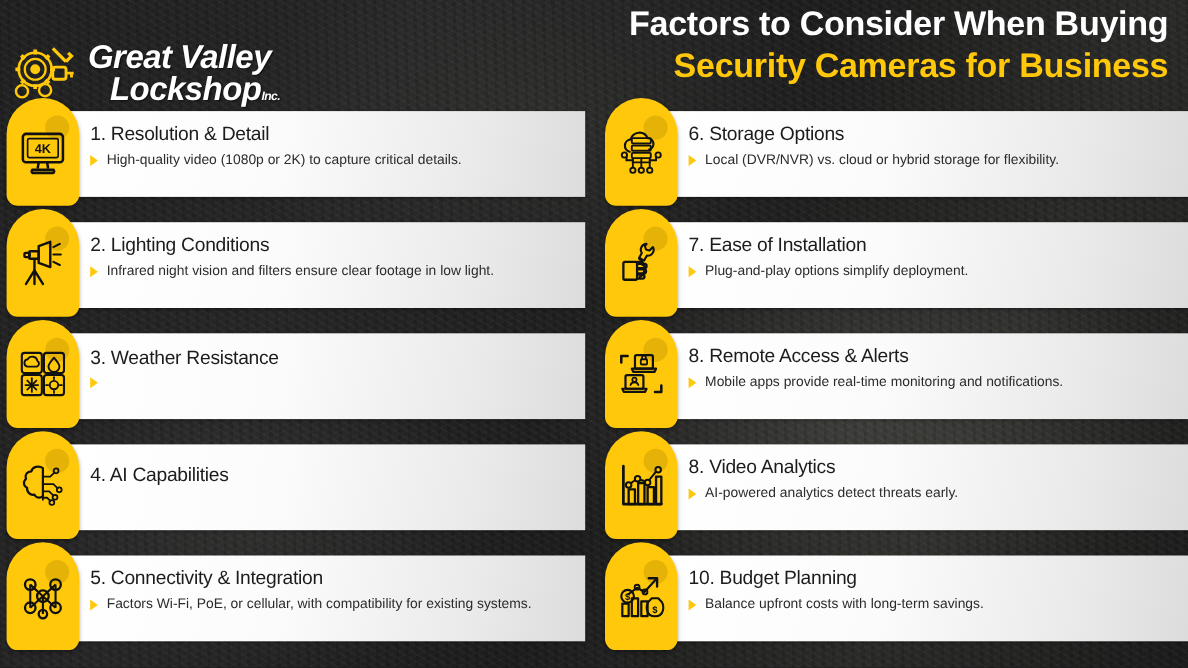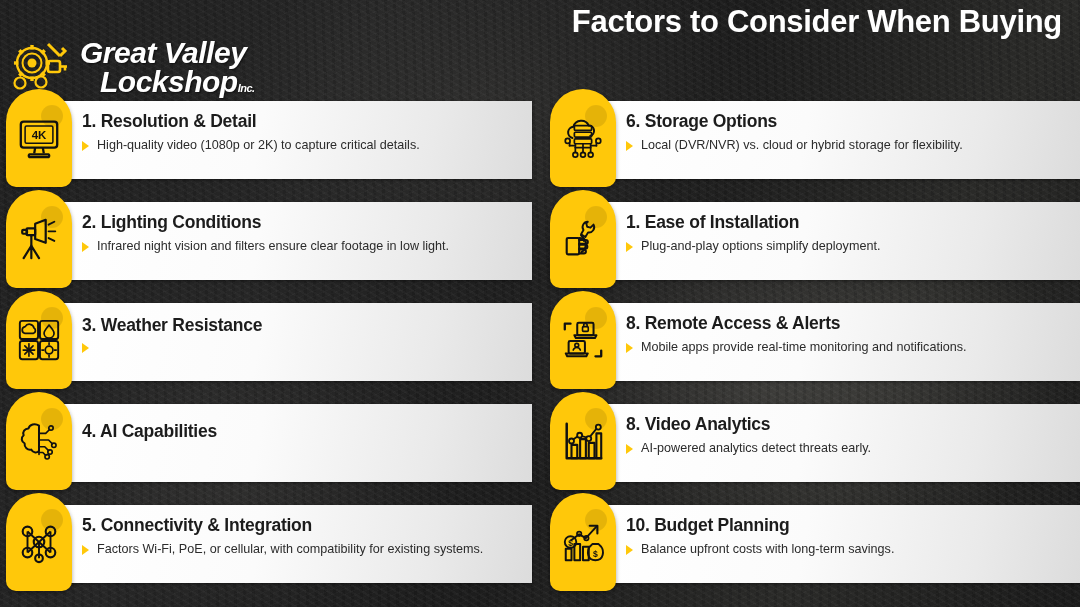--- a/index.html
+++ b/index.html
@@ -93,21 +93,21 @@
     width:22px; height:22px; border-radius:50%;
     background:rgba(0,0,0,0.10);
   }
   .badge svg { width:46px; height:46px; position:relative; z-index:3; display:block; }
 
   .card-body {
     position:absolute; left:82px; top:0; right:10px; height:78px;
     display:flex; flex-direction:column; justify-content:center;
   }
   .item-title {
-    color:#1c1c1c; font-size:17.5px; font-weight:bold;
+    color:#1c1c1c; font-size:17.5px; font-weight:normal;
     letter-spacing:-0.25px; line-height:1.15; margin-bottom:7px;
     white-space:nowrap;
   }
   .item-desc-row { display:flex; align-items:center; gap:8px; }
   .arrow {
     width:0; height:0; flex:0 0 auto;
     border-left:7px solid #FFC80A;
     border-top:5px solid transparent;
     border-bottom:5px solid transparent;
   }
@@ -152,20 +152,21 @@
       <span class="logo-text">
         <span class="logo-l1">Great Valley</span>
         <span class="logo-l2">
           <span>Lockshop</span><span class="logo-inc">Inc.</span>
         </span>
       </span>
     </div>
 
     <div class="title-block">
       <div class="title-l1">Factors to Consider When Buying</div>
+      <div class="title-l2">Security Cameras for Business</div>
     </div>
   </div>
 
   <div class="grid">
 
     <div class="col col-left">
 
       <div class="item" style="top:0px">
         <div class="card"></div>
         <div class="badge">
@@ -350,21 +351,21 @@
               <path d="M22 20 c2 2 4.5 4.5 5 8 c.5 3.5 -1 8 -4.5 9.5"></path>
               <path d="M20 25 h7 a2 2 0 0 1 0 4 h-7"></path>
               <path d="M20 30 h6.5 a2 2 0 0 1 0 4 h-6.5"></path>
               <path d="M20 35 h5 a2 2 0 0 1 0 4 h-5"></path>
               <rect x="7" y="23" width="13" height="17" rx="1.5"></rect>
               <path d="M20 23 c3.5 0 5 1.5 5 3" stroke-width="2"></path>
             </svg>
           </span>
         </div>
         <div class="card-body">
-          <div class="item-title">1. Ease of Installation</div>
+          <div class="item-title">7. Ease of Installation</div>
           <div class="item-desc-row">
             <span class="arrow"></span>
             <span class="item-desc">Plug-and-play options simplify deployment.</span>
           </div>
         </div>
       </div>
 
       <div class="item" style="top:202px">
         <div class="card"></div>
         <div class="badge">

